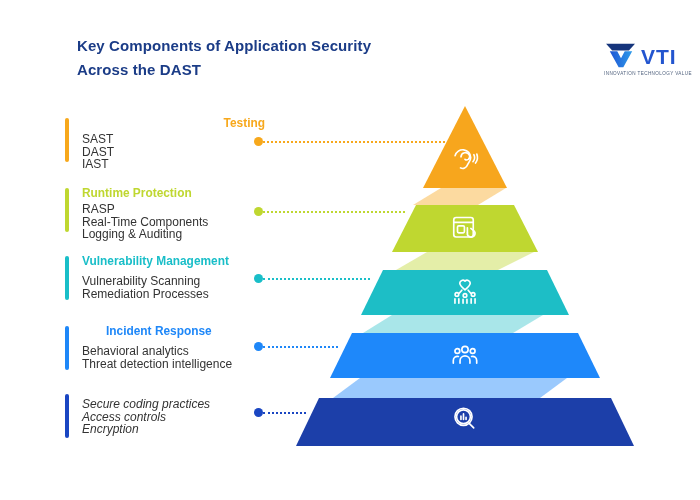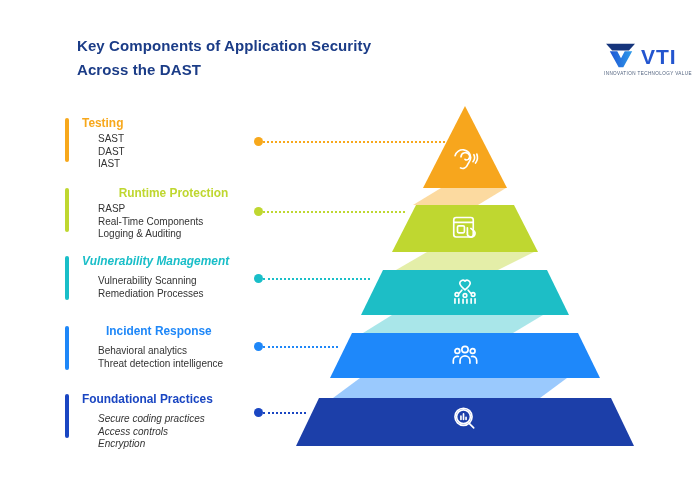--- a/index.html
+++ b/index.html
@@ -15,21 +15,21 @@
   .logo-row{display:flex;align-items:flex-start;}
   .logo-mark{width:34px;height:28px;}
   .logo-text{font-size:21px;font-weight:bold;letter-spacing:1px;margin-left:3px;margin-top:3px;}
   .logo-tagline{font-size:4.6px;letter-spacing:.4px;color:#51627e;white-space:nowrap;
                 margin-top:1px;text-align:center;width:76px;}
 
   
   .section{position:absolute;left:65px;width:200px;padding-left:17px;box-sizing:border-box;}
   .bar{position:absolute;left:0;top:2px;width:4px;height:44px;border-radius:2px;}
   .sec-head{font-size:11.9px;font-weight:bold;line-height:15px;}
-  .sec-items{margin-top:2px;font-size:10px;line-height:12.6px;color:#333333;margin-left:16px;}
+  .sec-items{margin-top:2px;font-size:12px;line-height:12.6px;color:#333333;}
   .section.gap .sec-items{margin-top:6px;}
 
   
   .leader{position:absolute;height:0;border-top:2px dotted;}
   .leader-dot{position:absolute;width:9px;height:9px;border-radius:50%;}
 
   
   .pyramid{position:absolute;left:295px;top:106px;width:340px;height:340px;}
   .band,.conn{position:absolute;left:0;width:340px;}
   .b1{top:0;height:82px;clip-path:polygon(170px 0,212px 82px,128px 82px);}
@@ -69,59 +69,58 @@
         <polygon points="1,2 32,2 25.5,9 7.5,9" fill="#16357C"></polygon>
         <polygon points="5,10 13,10 17,17.5 21,10 29,10 19.5,27 14.5,27" fill="url(#vg)"></polygon>
       </svg>
       <div class="logo-text" style="color: rgb(35, 85, 207);">VTI</div>
     </div>
     <div class="logo-tagline">INNOVATION TECHNOLOGY VALUE</div>
   </div>
 
   <div class="section" style="top:116px">
     <div class="bar" style="background-color: rgb(247, 168, 28);"></div>
-    <div class="sec-head" style="color: rgb(247, 168, 28);">Testing</div>
+    <div class="sec-head" style="color: rgb(247, 168, 28); text-align: right;">Testing</div>
     <div class="sec-items" style="color: rgb(51, 51, 51);">
       <div>SAST</div>
       <div>DAST</div>
       <div>IAST</div>
     </div>
   </div>
 
   <div class="section" style="top:186px">
     <div class="bar" style="background-color: rgb(191, 215, 48);"></div>
-    <div class="sec-head" style="color: rgb(191, 215, 48); text-align: center;">Runtime Protection</div>
+    <div class="sec-head" style="color: rgb(191, 215, 48);">Runtime Protection</div>
     <div class="sec-items" style="color: rgb(51, 51, 51);">
       <div>RASP</div>
       <div>Real-Time Components</div>
       <div>Logging &amp; Auditing</div>
     </div>
   </div>
 
   <div class="section gap" style="top:254px">
     <div class="bar" style="background-color: rgb(25, 190, 200);"></div>
-    <div class="sec-head" style="color: rgb(25, 190, 200); font-style: italic;">Vulnerability Management</div>
+    <div class="sec-head" style="color: rgb(25, 190, 200);">Vulnerability Management</div>
     <div class="sec-items" style="color: rgb(51, 51, 51);">
       <div>Vulnerability Scanning</div>
       <div>Remediation Processes</div>
     </div>
   </div>
 
   <div class="section gap" style="top:324px">
     <div class="bar" style="background-color: rgb(30, 135, 248);"></div>
     <div class="sec-head" style="color: rgb(30, 135, 248); padding-left: 24px;">Incident Response</div>
     <div class="sec-items" style="color: rgb(51, 51, 51);">
       <div>Behavioral analytics</div>
       <div>Threat detection intelligence</div>
     </div>
   </div>
 
   <div class="section gap" style="top:392px">
     <div class="bar" style="background-color: rgb(26, 70, 194);"></div>
-    <div class="sec-head" style="color: rgb(26, 70, 194);">Foundational Practices</div>
     <div class="sec-items" style="color: rgb(51, 51, 51); font-style: italic;">
       <div>Secure coding practices</div>
       <div>Access controls</div>
       <div>Encryption</div>
     </div>
   </div>
 
   <div class="leader-dot" style="left: 254px; top: 137px; background-color: rgb(247, 168, 28);"></div>
   <div class="leader" style="left: 263px; top: 141px; width: 182px; border-color: rgb(247, 168, 28);"></div>
 

